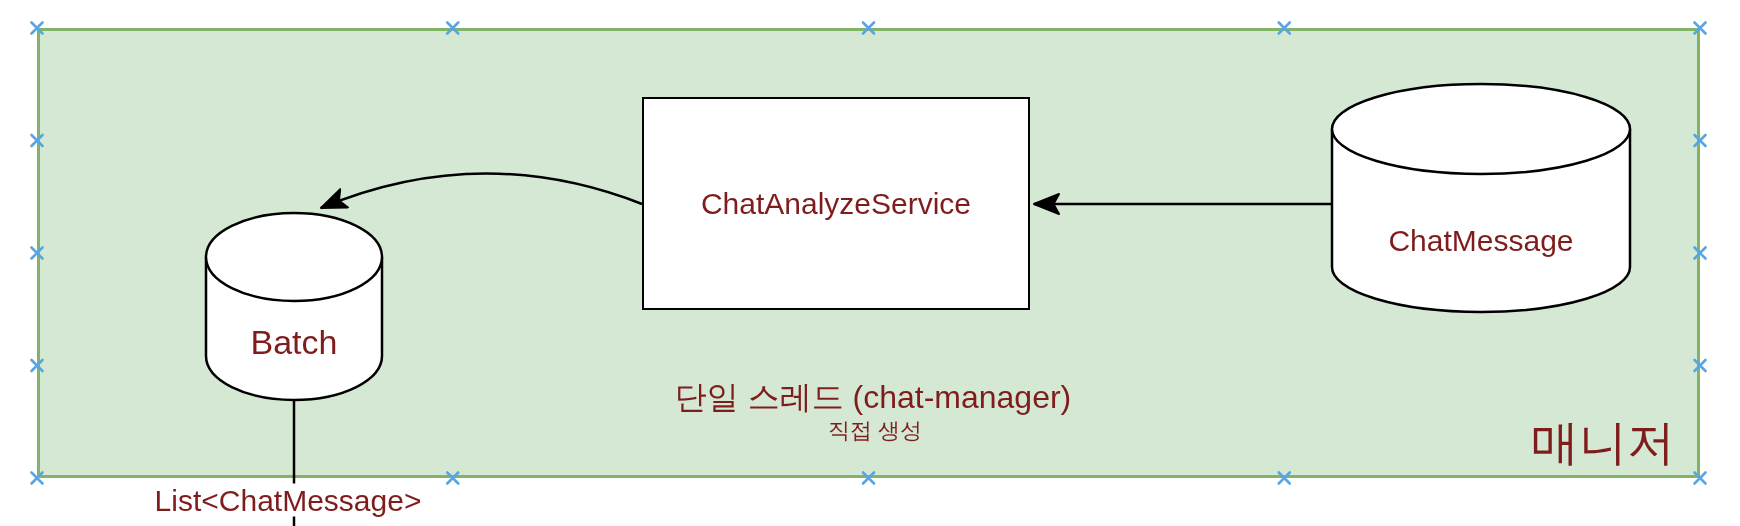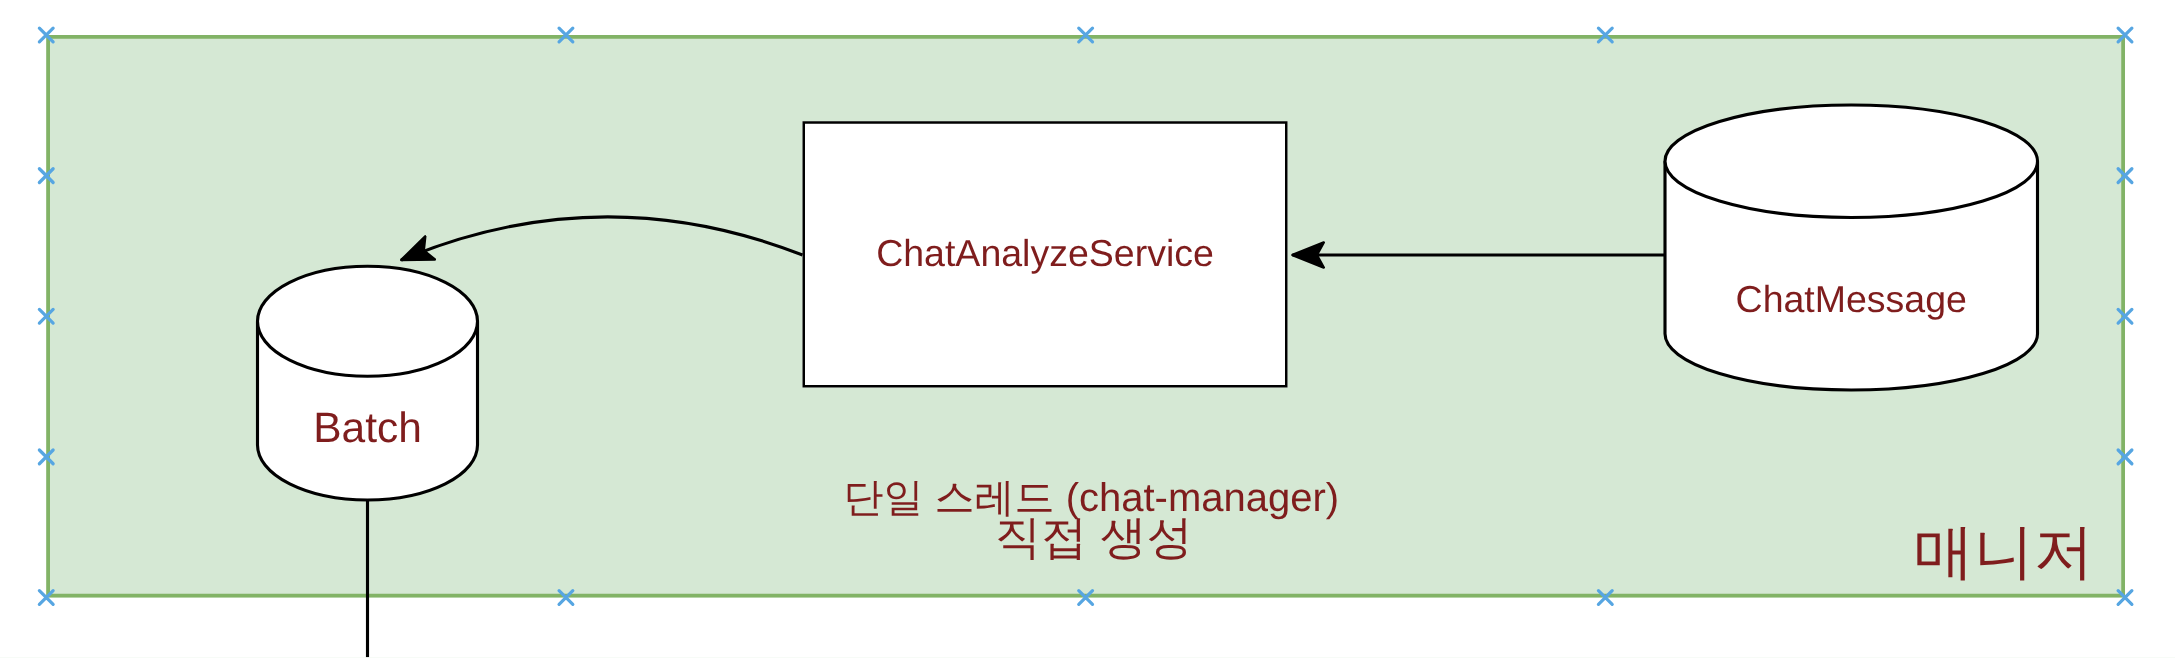--- a/index.html
+++ b/index.html
@@ -44,21 +44,21 @@
   .label {
     position: absolute;
     transform: translate(-50%, -50%);
     white-space: nowrap;
     text-align: center;
     line-height: 1.1;
   }
   .lbl-chatbuffer { left: 1481px; top: 240px; font-size: 30px; }
   .lbl-batch      { left: 294px;  top: 343px; font-size: 34px; }
   .lbl-thread     { left: 873px;  top: 384px; font-size: 32px; margin-top: 14px; }
-  .lbl-creation   { left: 875px;  top: 431px; font-size: 37px; }
+  .lbl-creation   { left: 875px;  top: 431px; font-size: 22px; }
   .lbl-manager    { left: 1603px; top: 429px; font-size: 48px; margin-top: 14px; }
   .lbl-edge {
     left: 288px; top: 500px;
     font-size: 30px;
     background: #ffffff;
     padding: 0 4px;
   }
   .shape-stroke { fill: #ffffff; stroke: #000000; stroke-width: 2.5; }
   .edge-line    { fill: none; stroke: #000000; stroke-width: 2.5; }
   .cross        { fill: none; stroke: #57a6e2; stroke-width: 2.6; stroke-linecap: round; }
@@ -115,14 +115,15 @@
       <path class="cross" transform="translate(1284.25,478)" d="M-5.5,-5.5L5.5,5.5M-5.5,5.5L5.5,-5.5"></path>
       <path class="cross" transform="translate(1700,478)" d="M-5.5,-5.5L5.5,5.5M-5.5,5.5L5.5,-5.5"></path>
     </g>
   </svg>
 
   <div class="label lbl-chatbuffer">ChatMessage</div>
   <div class="label lbl-batch">Batch</div>
   <div class="label lbl-thread">단일 스레드 (chat-manager)</div>
   <div class="label lbl-creation">직접 생성</div>
   <div class="label lbl-manager">매니저</div>
+  <div class="label lbl-edge">List&lt;ChatMessage&gt;</div>
 
 </div>
 
 </body></html>

